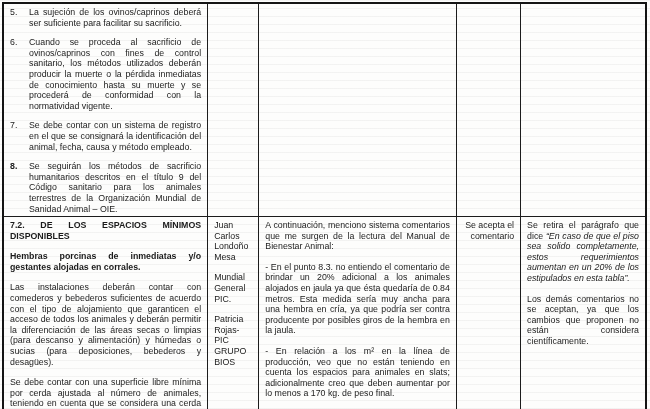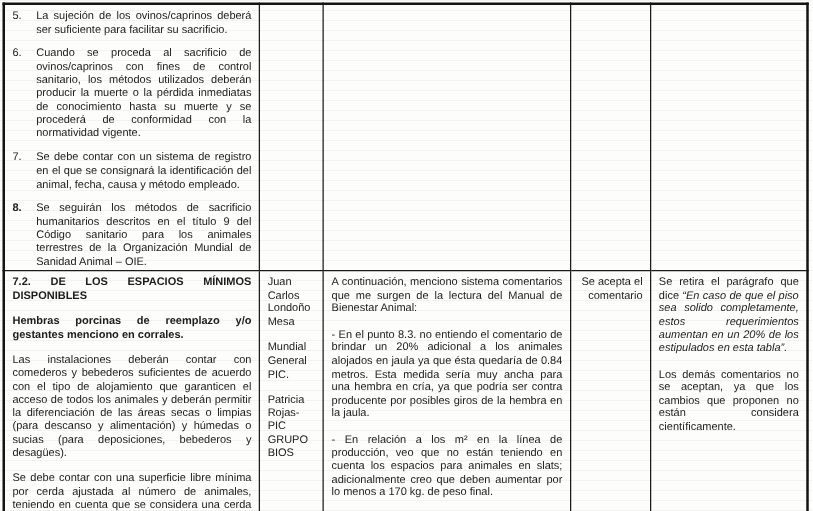--- a/index.html
+++ b/index.html
@@ -75,21 +75,21 @@
     </td>
     <td></td>
     <td></td>
     <td></td>
     <td></td>
   </tr>
 
   <tr class="row-main">
     <td>
       <p class="bold">7.2. DE LOS ESPACIOS MÍNIMOS DISPONIBLES</p>
-      <p class="bold">Hembras porcinas de reemplazo y/o gestantes menciono en corrales.</p>
+      <p class="bold">Hembras porcinas de inmediatas y/o gestantes alojadas en corrales.</p>
       <p>Las instalaciones deberán contar con comederos y bebederos suficientes de acuerdo con el tipo de alojamiento que garanticen el acceso de todos los animales y deberán permitir la diferenciación de las áreas secas o limpias (para descanso y alimentación) y húmedas o sucias (para deposiciones, bebederos y desagües).</p>
       <p>Se debe contar con una superficie libre mínima por cerda ajustada al número de animales, teniendo en cuenta que se considera una cerda joven hasta el segundo parto, como se observa en la siguiente tabla:</p>
     </td>
 
     <td class="names">
       <p>Juan Carlos Londoño Mesa</p>
       <p>Mundial General PIC.</p>
       <p>Patricia Rojas- PIC GRUPO BIOS</p>
     </td>
 

